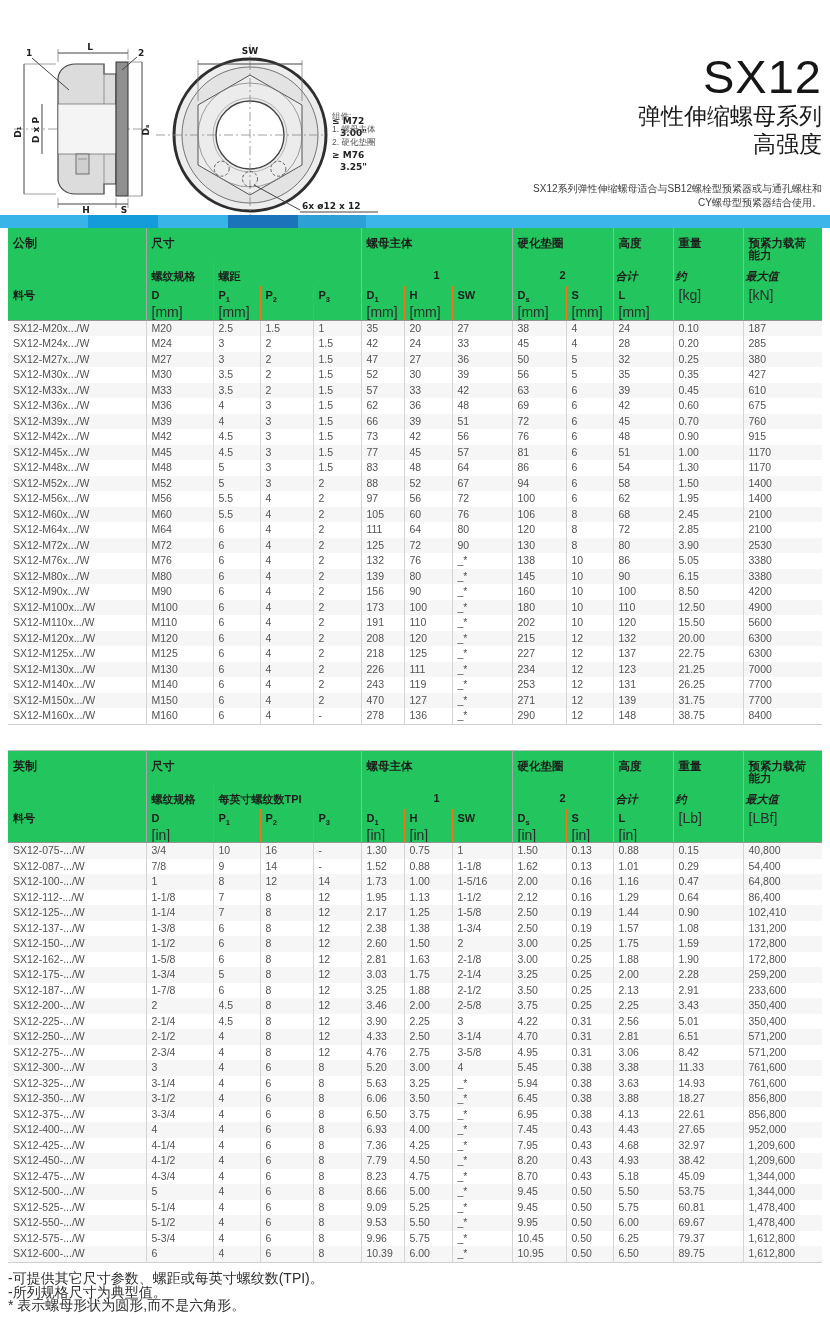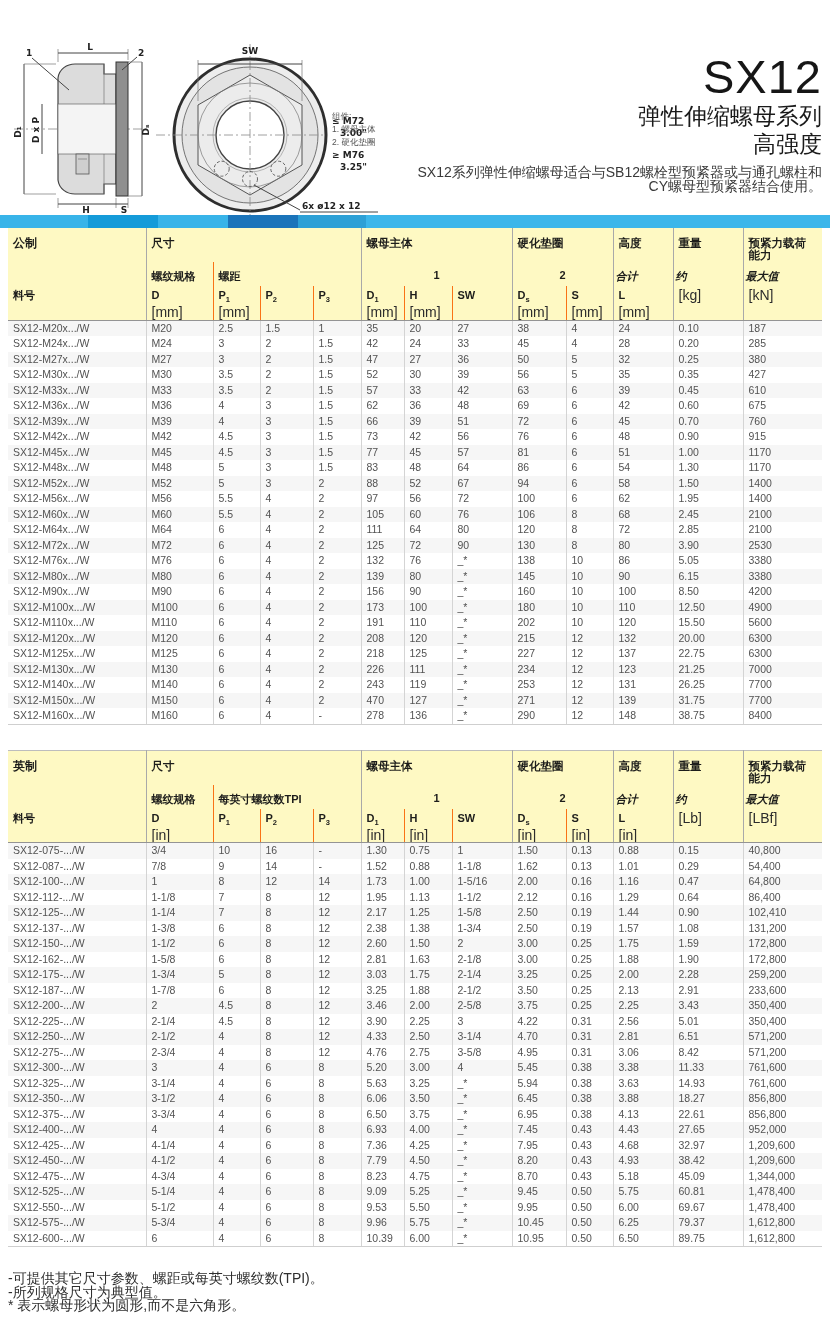--- a/index.html
+++ b/index.html
@@ -7,38 +7,38 @@
   body { position:relative; height:1318px; overflow:hidden; color:#1d1d1b; }
 
   
   #drawings { position:absolute; top:38px; left:8px; width:470px; height:180px; }
   #section-svg { position:absolute; top:4px; left:4px; }
   #front-svg   { position:absolute; top:0;  left:142px; }
   #component-legend { position:absolute; top:72px; left:324px; font-size:8.5px; color:#555; line-height:13px; }
   #titleblock { position:absolute; top:52px; right:8px; text-align:right; }
   #product-title { font-size:47px; font-weight:300; letter-spacing:1px; line-height:50px; color:#161616; }
   .subtitle { font-size:23px; font-weight:400; line-height:28px; color:#1a1a1a; }
-  #title-desc { margin-top:7px; font-size:14px; color:#3a3a3a; line-height:14px; }
+  #title-desc { margin-top:24px; font-size:10px; color:#3a3a3a; line-height:14px; }
 
   
   #bluebar { position:absolute; top:215px; left:0; width:830px; height:13px;
     background:linear-gradient(to right,
       #38b4e9 0 88px, #149bd9 88px 158px, #38b4e9 158px 228px,
       #1b74ba 228px 298px, #2da0d6 298px 366px, #3cb6ea 366px 100%); }
 
   
   .tbl-section { position:absolute; left:8px; width:814px; }
   #metric-section   { top:228px; }
   #imperial-section { top:750px; }
   #imperial-section table { border-top:1px solid #bdbdbd; }
 
   table { border-collapse:collapse; table-layout:fixed; width:814px; }
   th, td { text-align:left; vertical-align:top; overflow:hidden; white-space:nowrap; }
 
-  thead th { background:#fef9c3; font-size:11px; font-weight:700; padding:0 5px; }
+  thead th { background:#22c55e; font-size:11px; font-weight:700; padding:0 5px; }
   tr.hr1 th { height:34px; padding-top:9px; font-size:11.5px; line-height:12px; }
   tr.hr1 th.region { font-size:12px; }
   tr.hr2 th { height:24px; padding-top:7px;margin-top:13px; }
   tr.hr3 th { height:34px; padding-top:3px; line-height:13px; }
   tr.hr3 sub { font-size:7.5px; }
   .unit { font-weight:400; font-size:14px; color:#2c2c2c; }
   th.num { text-align:center; }
   th.ind { padding-left:2px;font-style:italic; }
   .gb { border-left:1px solid #a9a9a9; }
   .sb { border-left:1px solid #f97316; }
@@ -983,20 +983,35 @@
           <td>8.23</td>
           <td>4.75</td>
           <td>_*</td>
           <td>8.70</td>
           <td>0.43</td>
           <td>5.18</td>
           <td>45.09</td>
           <td>1,344,000</td>
         </tr>
         <tr>
+          <td>SX12-500-.../W</td>
+          <td>5</td>
+          <td>4</td>
+          <td>6</td>
+          <td>8</td>
+          <td>8.66</td>
+          <td>5.00</td>
+          <td>_*</td>
+          <td>9.45</td>
+          <td>0.50</td>
+          <td>5.50</td>
+          <td>53.75</td>
+          <td>1,344,000</td>
+        </tr>
+        <tr>
           <td>SX12-525-.../W</td>
           <td>5-1/4</td>
           <td>4</td>
           <td>6</td>
           <td>8</td>
           <td>9.09</td>
           <td>5.25</td>
           <td>_*</td>
           <td>9.45</td>
           <td>0.50</td>

